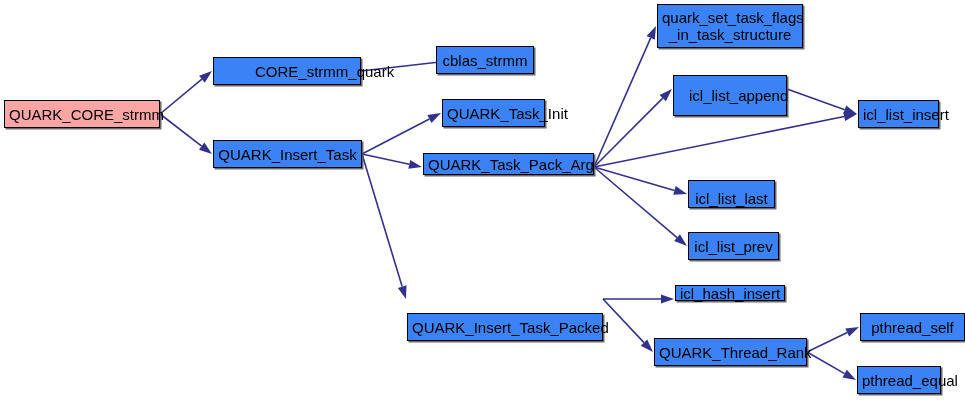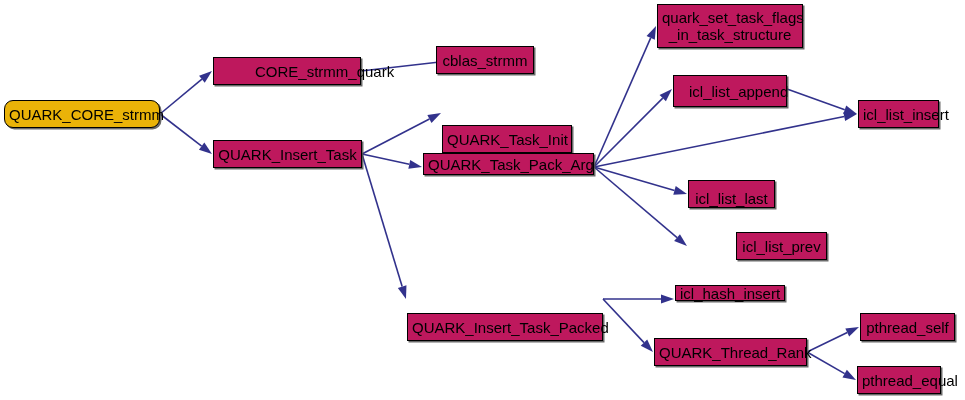--- a/index.html
+++ b/index.html
@@ -20,37 +20,36 @@
     position: absolute;
     left: 0;
     top: 0;
     width: 965px;
     height: 400px;
   }
   .node {
     position: absolute;
     box-sizing: border-box;
     border: 1px solid #000000;
-    background: #be185d;
+    background: #3b82f6;
     color: #000000;
     display: flex;
     align-items: center;
     justify-content: center;
     text-align: center;
     font-family: "Liberation Sans", sans-serif;
     font-size: 15px;
     line-height: 17px;
     letter-spacing: 0px;
     box-shadow: 1.5px 1.5px 0 rgba(80,80,80,0.85);
     z-index: 5;
     white-space: pre;
   }
   .node.highlight {
-    background: #eab308;
-    border-radius: 9px;
+    background: #fca5a5;
   }
   .node .lbl {
     display: block;
     width: 100%;
     padding: 0 4px;
     box-sizing: border-box;
   }
 </style>
 </head>
 <body>
@@ -120,27 +119,27 @@
       <g>
         <line x1="807" y1="352" x2="844.6574217926536" y2="373.64815620388606" stroke="#32328c" stroke-width="1.6"></line>
         <polygon points="856,380 842.4587066324603,377.5744332756598 846.8561369528469,369.7218791321123" fill="#32328c"></polygon>
       </g>
     </svg>
   <div id="node-layer">
       <div class="node highlight" style="left: 4px; top: 100px; width: 156px; height: 28px;"><span class="lbl">QUARK_CORE_strmm</span></div>
       <div class="node" style="left: 213px; top: 57px; width: 148px; height: 28px; padding-left: 37px;"><span class="lbl">CORE_strmm_quark</span></div>
       <div class="node" style="left: 213px; top: 140px; width: 149px; height: 28px;"><span class="lbl">QUARK_Insert_Task</span></div>
       <div class="node" style="left: 436px; top: 46px; width: 98px; height: 28px;"><span class="lbl">cblas_strmm</span></div>
-      <div class="node" style="left: 442px; top: 99px; width: 130px; height: 28px; margin-top: 26px;"><span class="lbl">QUARK_Task_Init</span></div>
+      <div class="node" style="left: 442px; top: 99px; width: 103px; height: 28px;"><span class="lbl">QUARK_Task_Init</span></div>
       <div class="node" style="left: 423px; top: 153px; width: 171px; height: 22px;"><span class="lbl">QUARK_Task_Pack_Arg</span></div>
       <div class="node" style="left: 407px; top: 285px; width: 196px; height: 28px; margin-top: 28px;"><span class="lbl">QUARK_Insert_Task_Packed</span></div>
       <div class="node" style="left: 657px; top: 4px; width: 146px; height: 44px;"><span class="lbl">quark_set_task_flags
 _in_task_structure</span></div>
-      <div class="node" style="left: 673px; top: 75px; width: 114px; height: 32px; padding-left: 11px;"><span class="lbl">icl_list_append</span></div>
+      <div class="node" style="left: 673px; top: 75px; width: 114px; height: 41px; padding-left: 11px;"><span class="lbl">icl_list_append</span></div>
       <div class="node" style="left: 858px; top: 100px; width: 81px; height: 28px;"><span class="lbl">icl_list_insert</span></div>
       <div class="node" style="left: 688px; top: 180px; width: 87px; height: 28px; align-items: flex-end;"><span class="lbl">icl_list_last</span></div>
-      <div class="node" style="left: 688px; top: 232px; width: 91px; height: 28px; margin-left: 48px;"><span class="lbl">icl_list_prev</span></div>
+      <div class="node" style="left: 688px; top: 232px; width: 91px; height: 28px;"><span class="lbl">icl_list_prev</span></div>
       <div class="node" style="left: 675px; top: 285px; width: 110px; height: 16px;"><span class="lbl">icl_hash_insert</span></div>
       <div class="node" style="left: 654px; top: 338px; width: 153px; height: 28px;"><span class="lbl">QUARK_Thread_Rank</span></div>
-      <div class="node" style="left: 860px; top: 313px; width: 95px; height: 28px;"><span class="lbl">pthread_self</span></div>
+      <div class="node" style="left: 860px; top: 313px; width: 105px; height: 28px;"><span class="lbl">pthread_self</span></div>
       <div class="node" style="left: 857px; top: 366px; width: 84px; height: 28px;"><span class="lbl">pthread_equal</span></div>
     </div>
 </div>
 
 </body></html>

